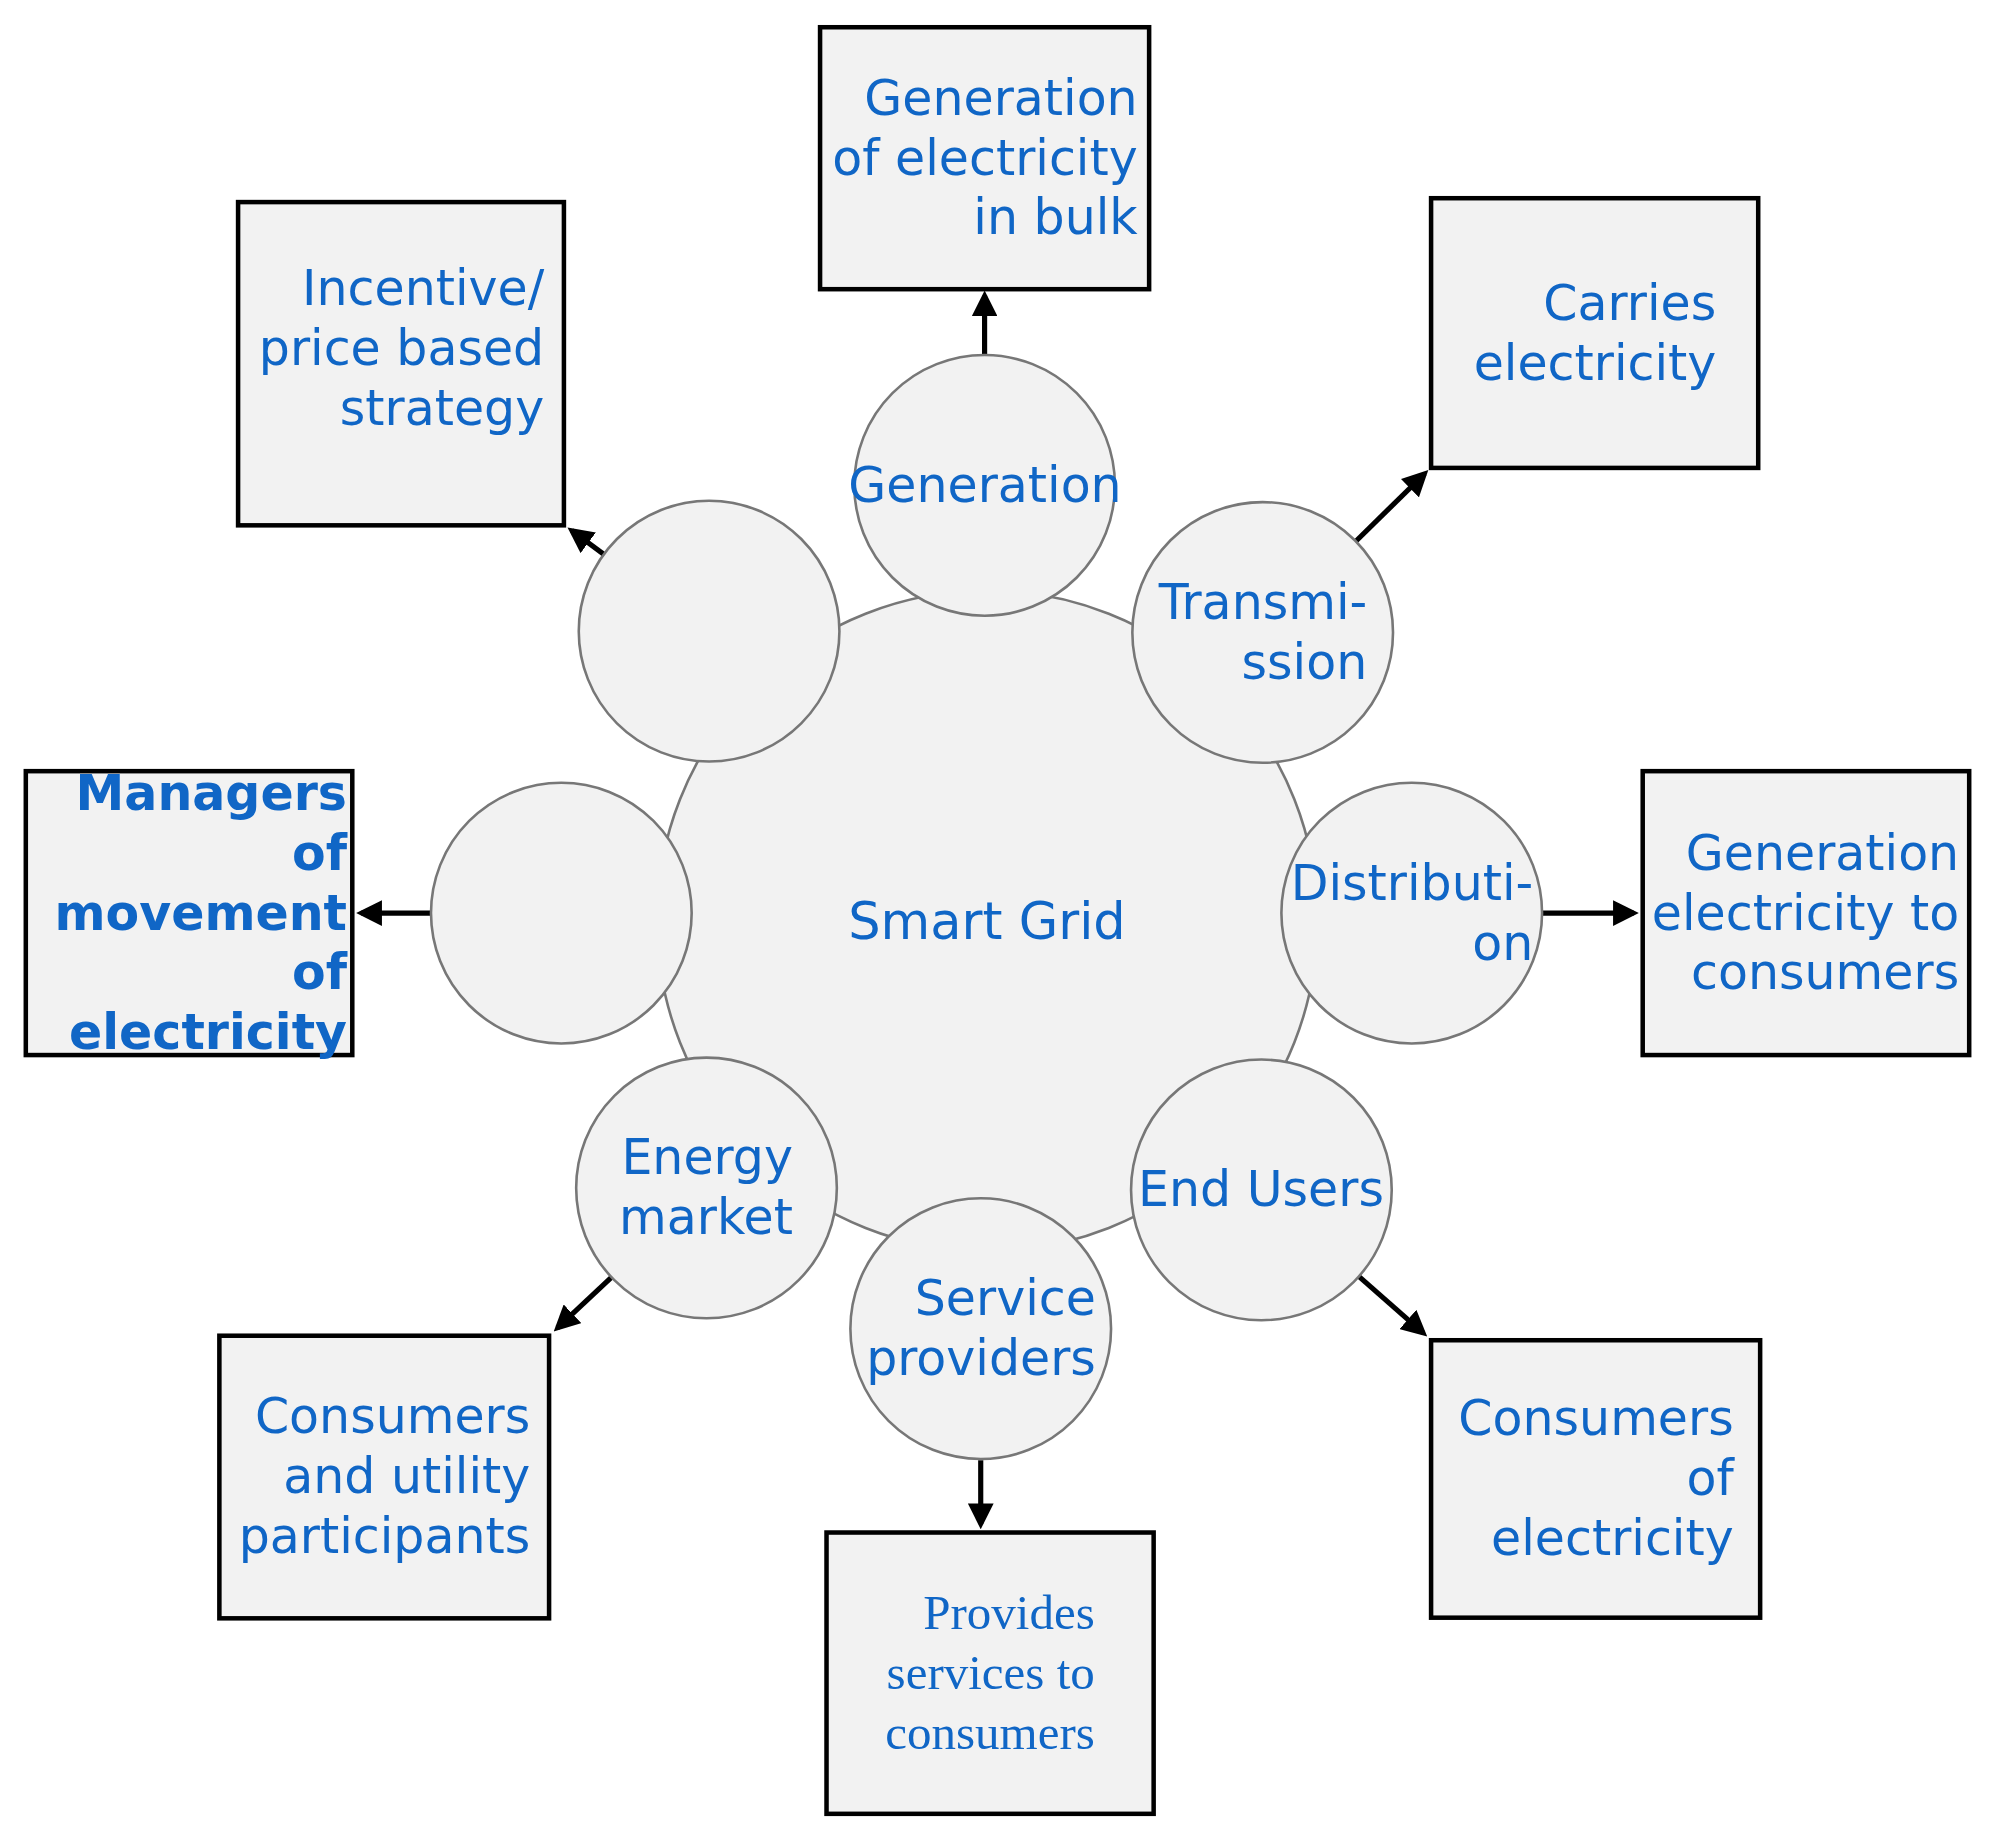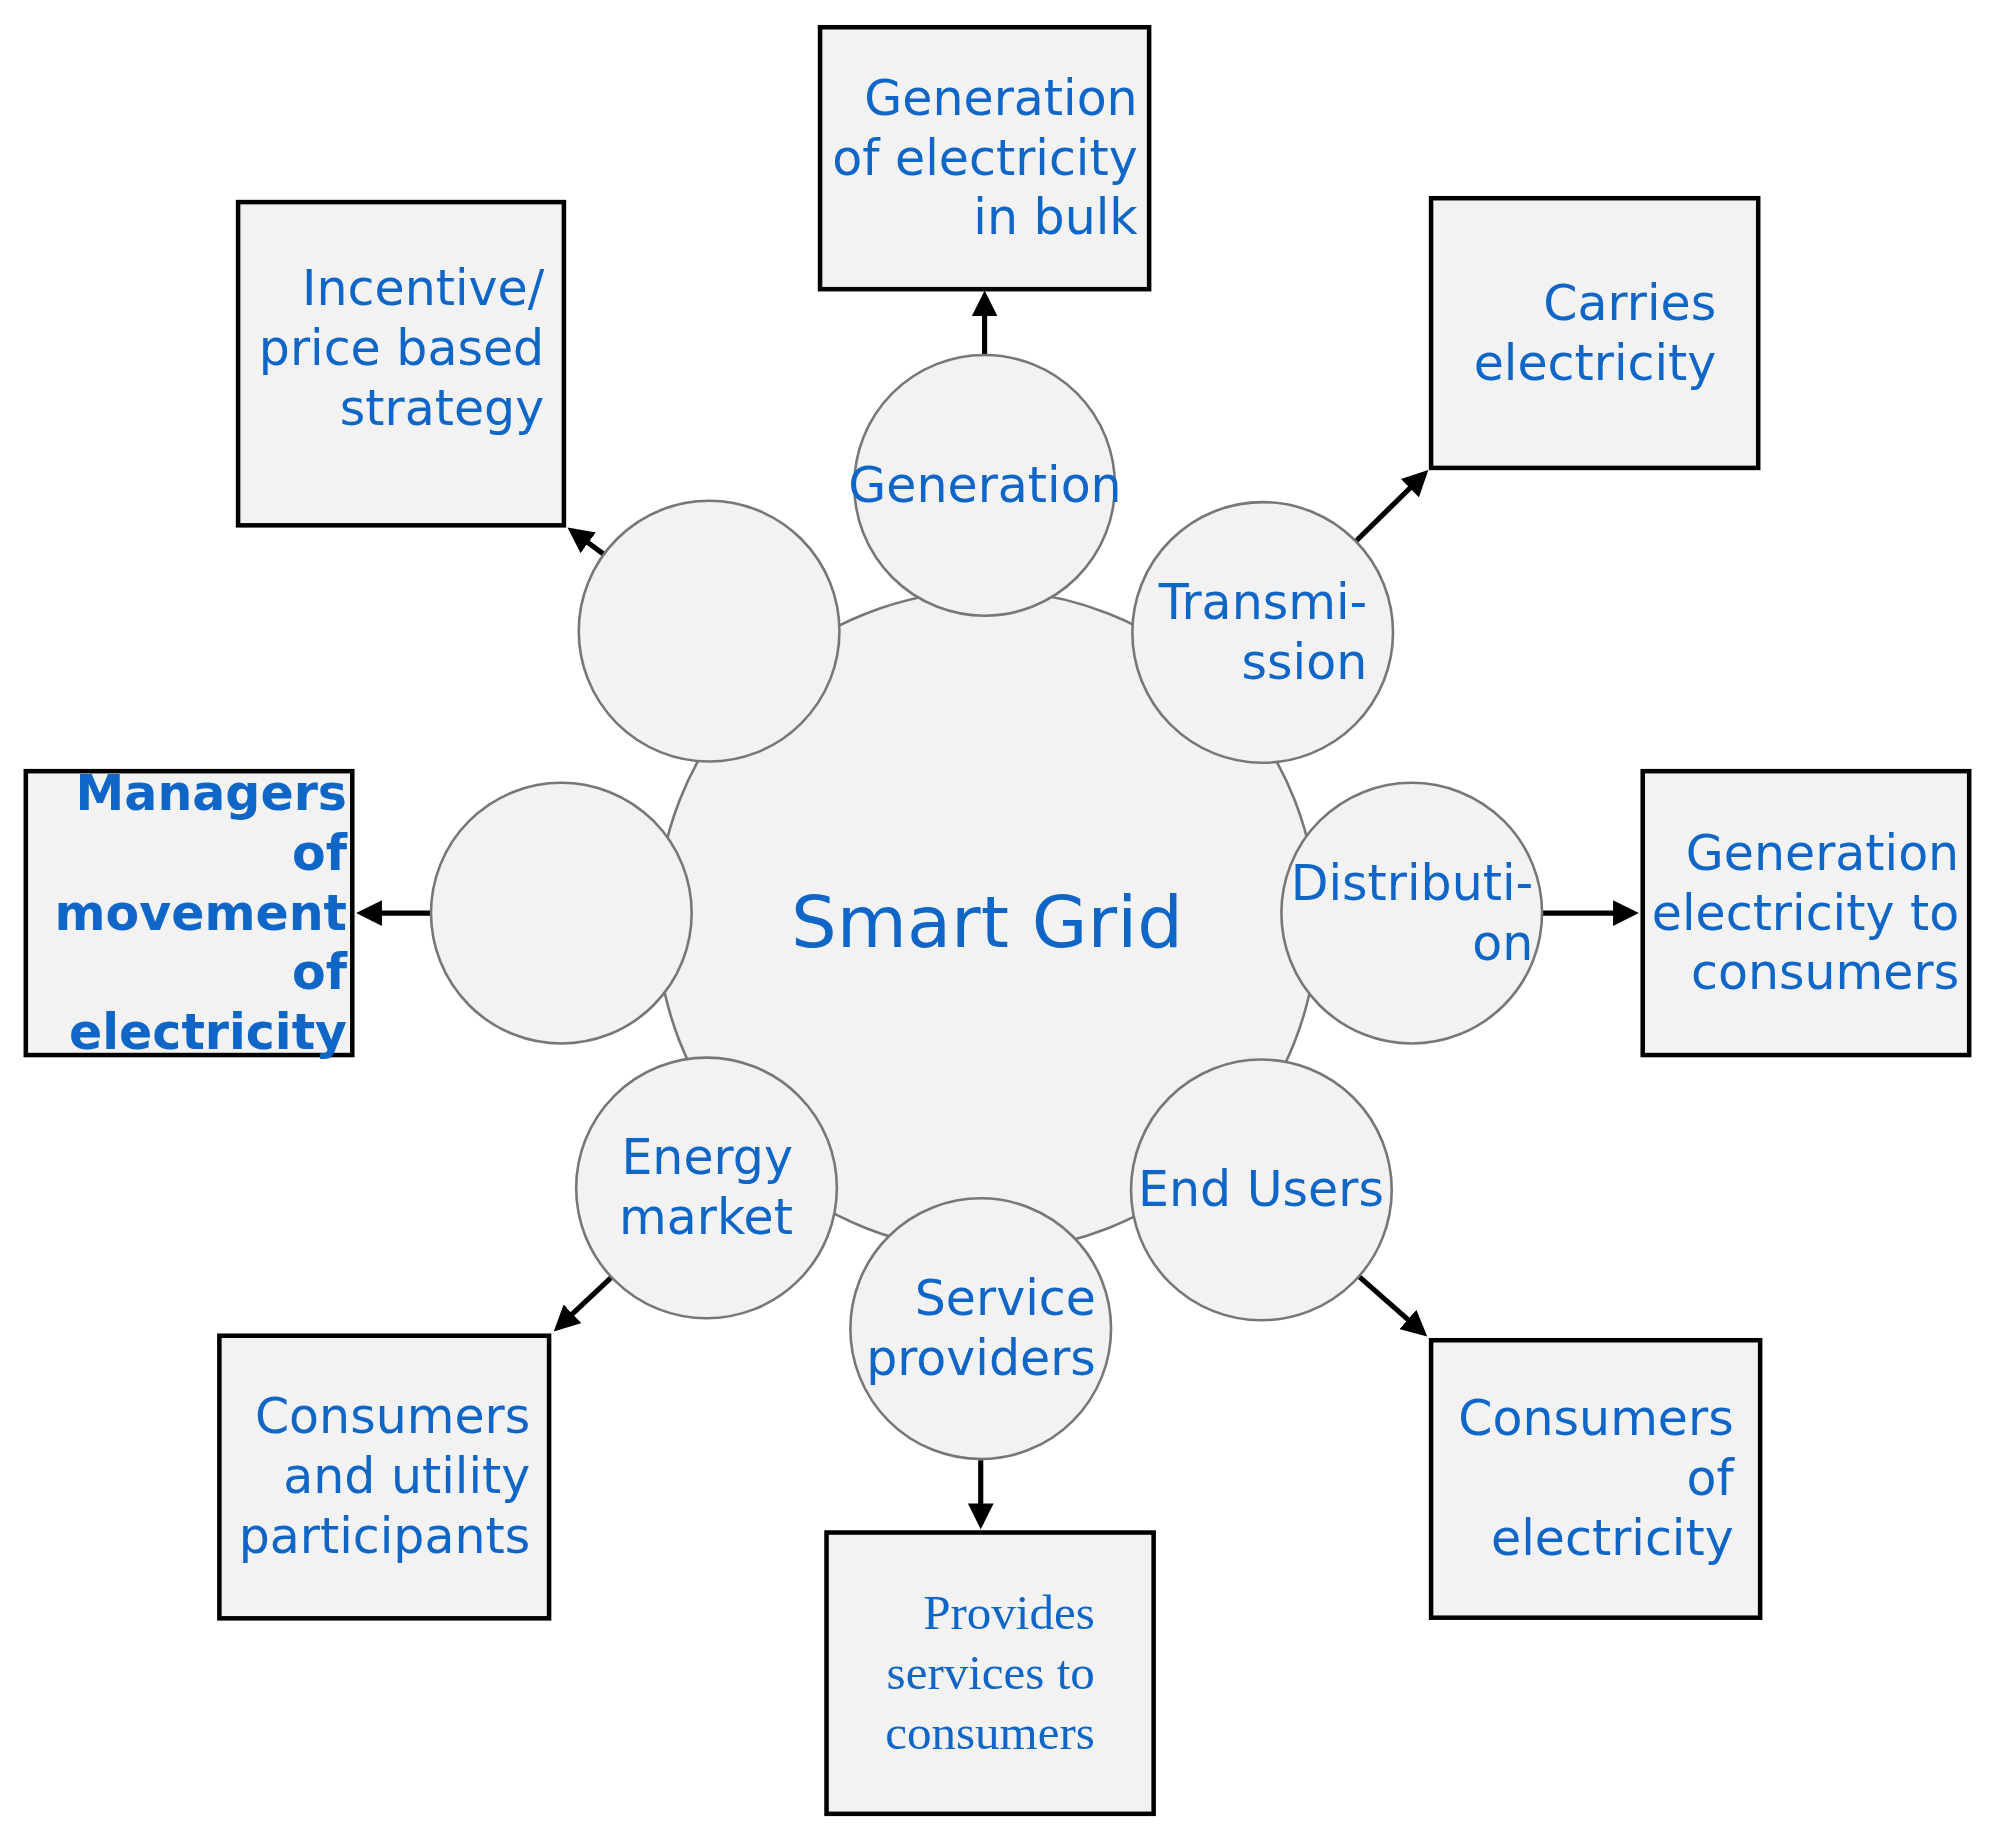--- a/index.html
+++ b/index.html
@@ -26,21 +26,21 @@
     align-items: center;
     justify-content: center;
     text-align: right;
     color: #1066c6;
     white-space: pre-line;
     font-size: 49px;
     line-height: 1.22;
     pointer-events: none;
   }
   .lbl.center-title {
-    font-size: 72px;
+    font-size: 51px;
     line-height: 1.1;
   }
 </style>
 </head>
 <body>
 
 <div class="stage">
 
   <svg width="1995" height="1843" viewBox="0 0 3092 2856">
     <defs>

